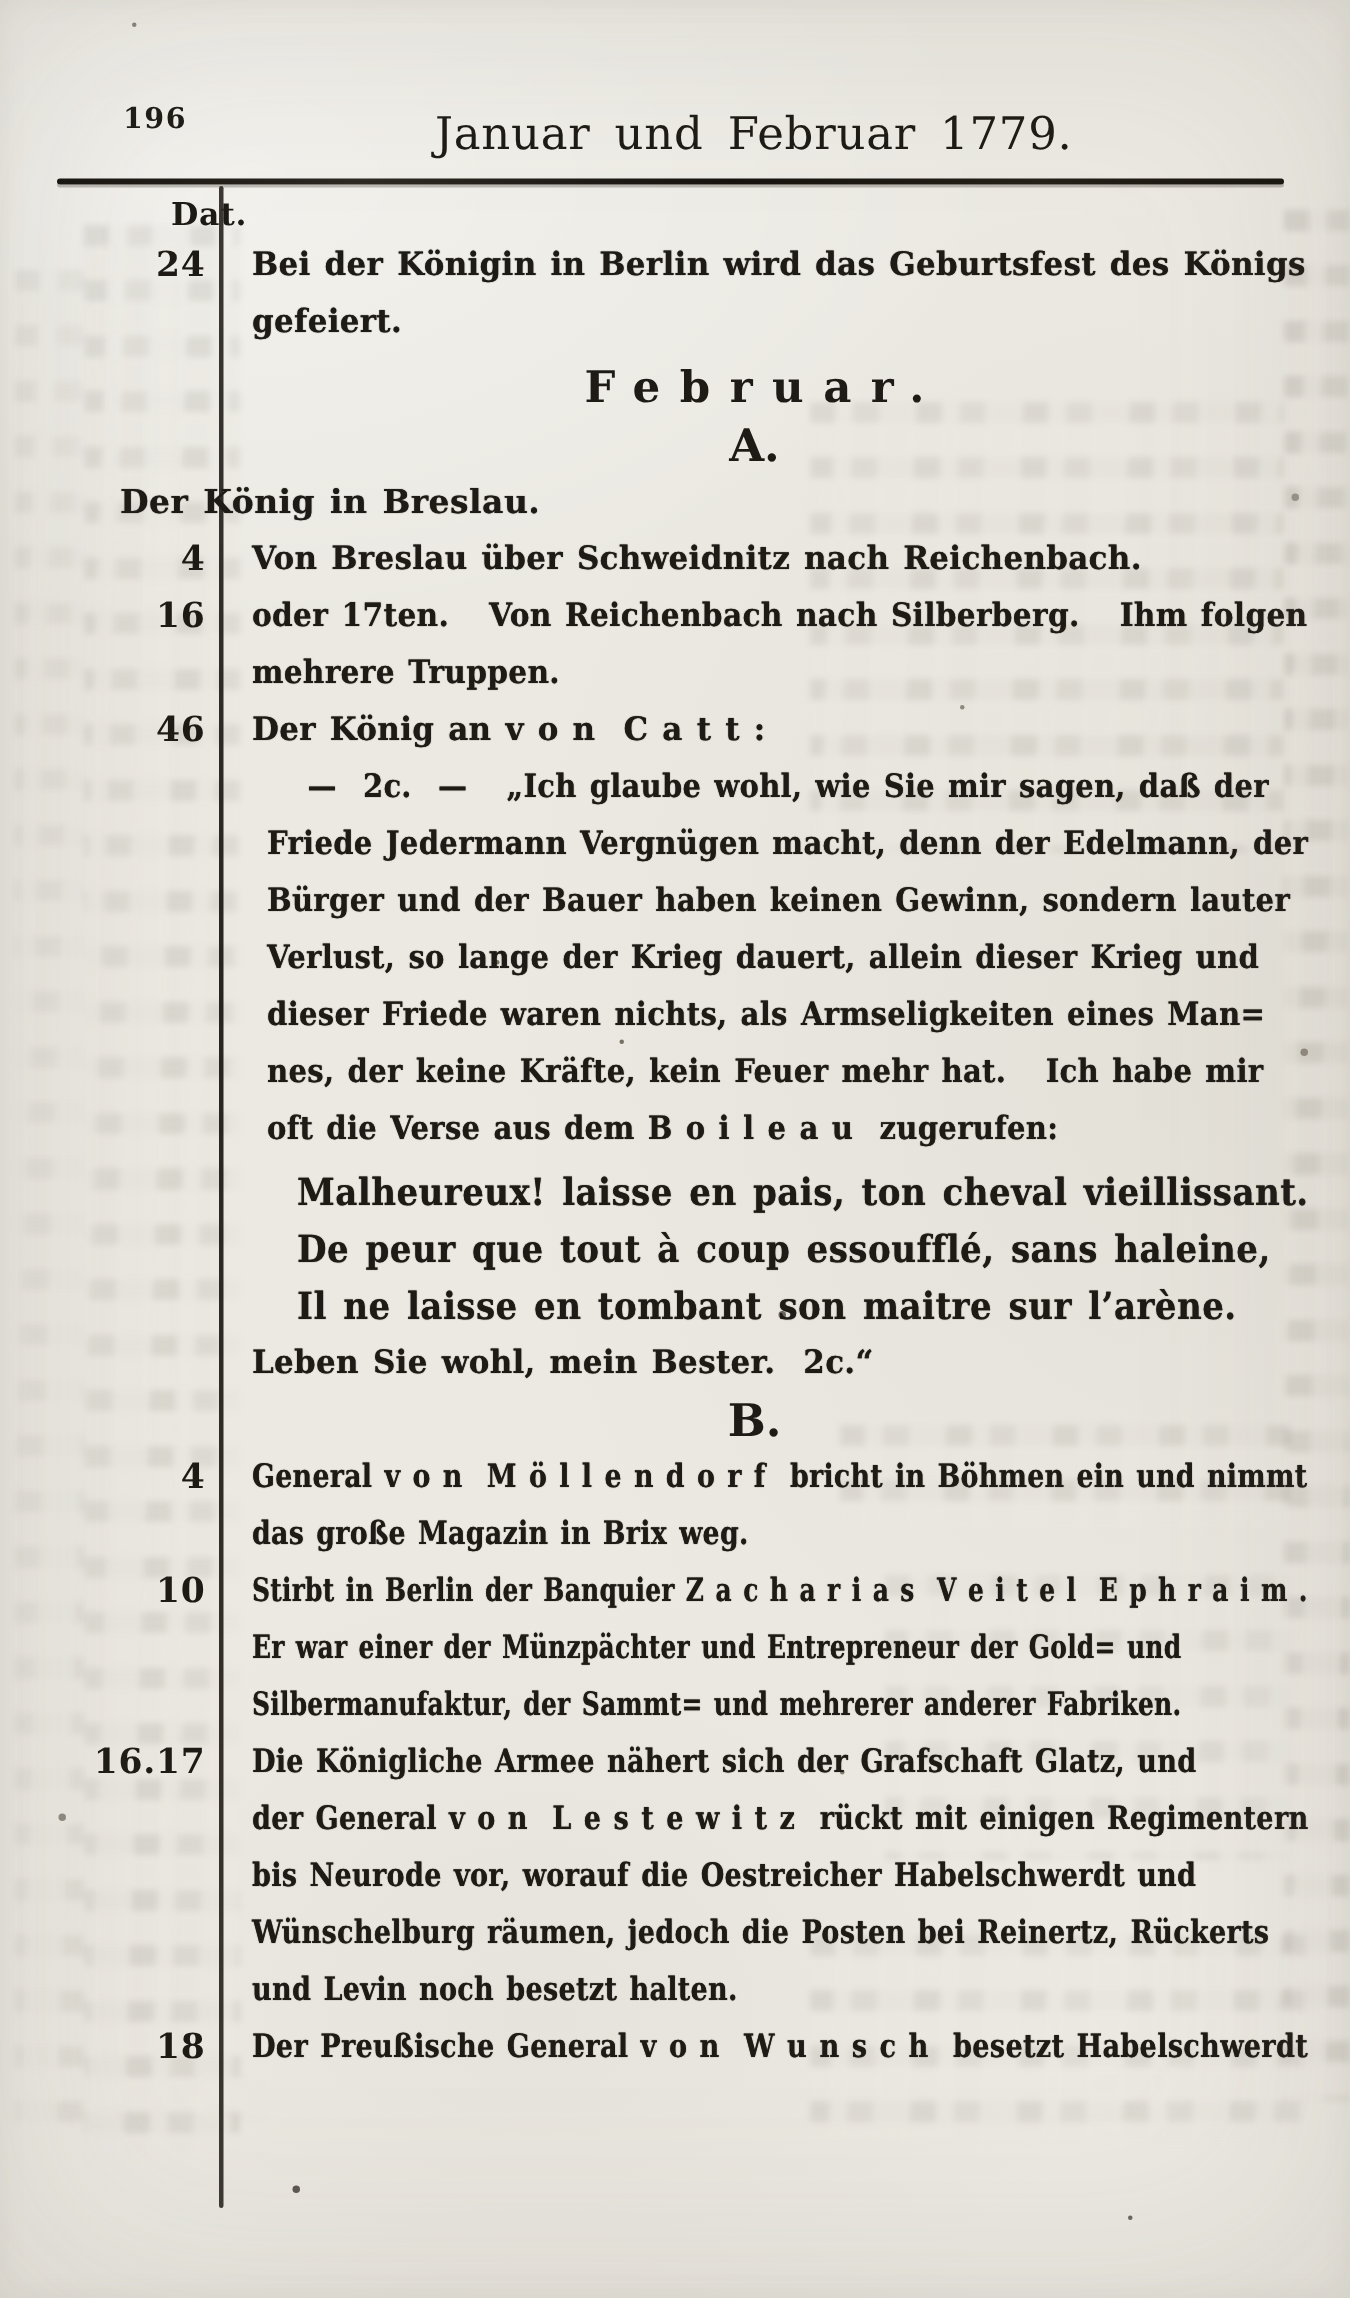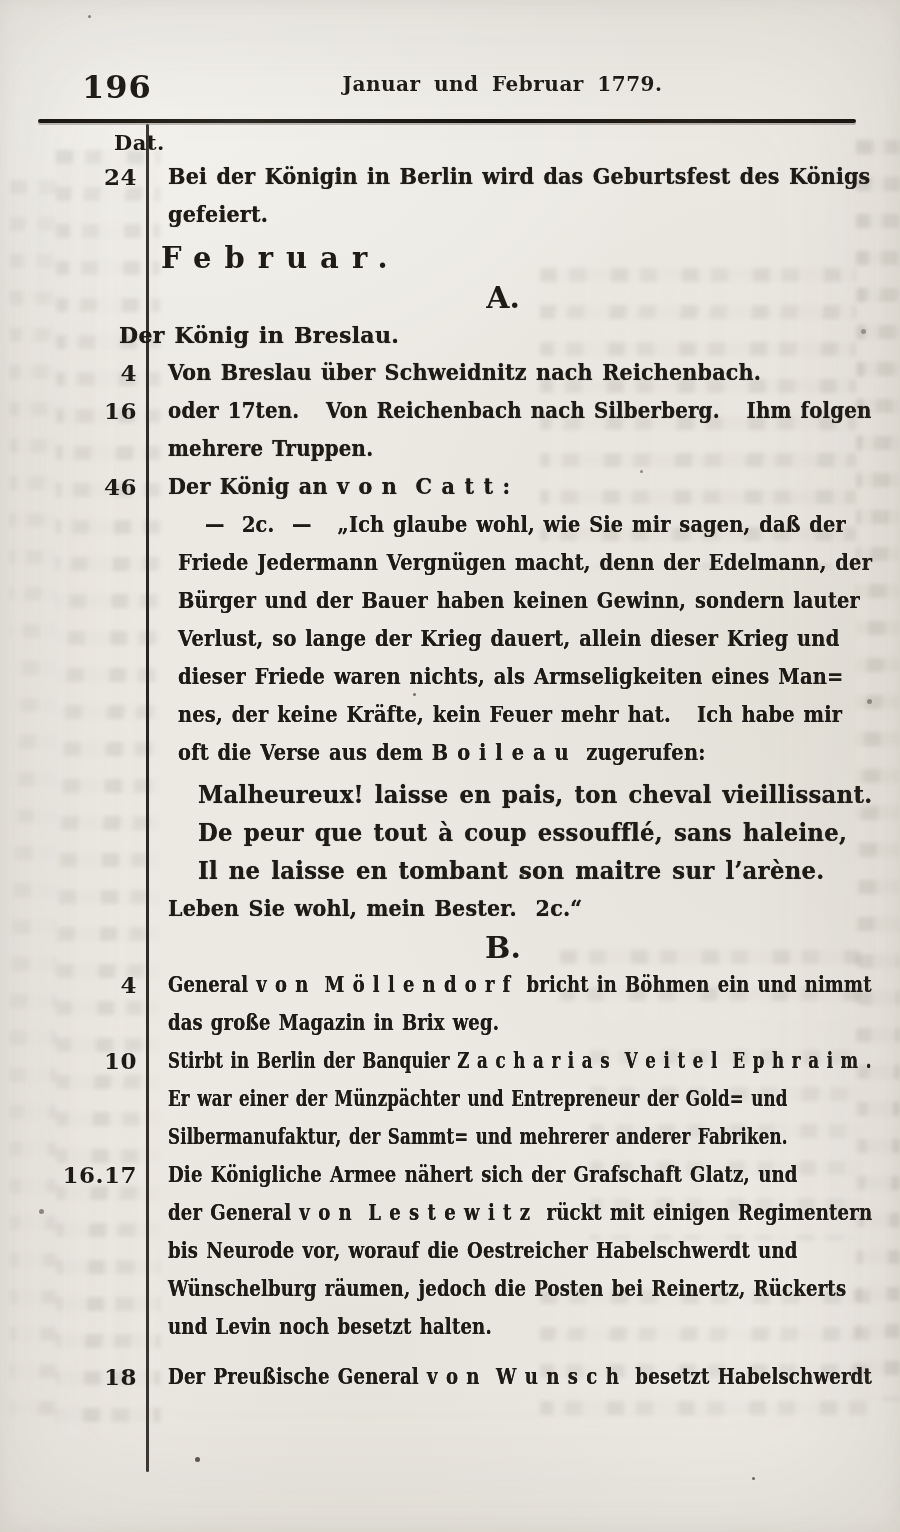--- a/index.html
+++ b/index.html
@@ -9,48 +9,48 @@
       radial-gradient(900px 500px at 15% 8%, rgba(255,255,255,.38), transparent 60%),
       radial-gradient(700px 900px at 88% 45%, rgba(208,203,191,.28), transparent 65%),
       radial-gradient(600px 500px at 40% 88%, rgba(212,207,196,.22), transparent 60%);
     background-color:#ebe9e2;
     font-family:"DejaVu Serif","Liberation Serif",serif;
     color:#1e1b16;
   }
   .page::after{content:""; position:absolute; inset:0; pointer-events:none;
     box-shadow: inset 0 0 150px rgba(110,100,85,.16), inset 0 0 20px rgba(120,110,95,.08);}
   
-  .pagenum{position:absolute; left:82px; top:68px; font-size:32px; font-weight:700; letter-spacing:1px;}
+  .pagenum{position:absolute; left:82px; top:68px; font-size:19px; font-weight:700; letter-spacing:1px;}
   .runhead{position:absolute; left:150px; top:72px; width:705px; text-align:center;
-    font-size:20px; font-weight:700; word-spacing:6px; letter-spacing:.5px;}
+    font-size:30px; font-weight:400; word-spacing:6px; letter-spacing:.5px;}
   .hrule{position:absolute; left:38px; top:119px; width:818px; height:4px; border-radius:2px;
     background:linear-gradient(90deg,#17140f,#2e2a24 25%,#17140f 55%,#262219 80%,#17140f);
     box-shadow:0 2px 0 rgba(90,84,74,.35);}
   .datlabel{position:absolute; left:82px; top:130px; font-size:21px; font-weight:700; letter-spacing:.5px;margin-left:32px;}
   .vrule{position:absolute; left:146px; top:124px; width:3px; height:1348px; border-radius:2px; opacity:.92;
     background:linear-gradient(180deg,#2c2823,#161310 40%,#242019 75%,#2c2823);}
   
   .content{position:absolute; left:0; top:158px; right:0;}
   .row{display:flex; align-items:flex-start;}
   .d{flex:0 0 148px; padding-right:11px; box-sizing:border-box; text-align:right;
      font-size:23px; font-weight:700; height:38px; line-height:38px; letter-spacing:.5px;}
   .t{flex:1 1 auto; padding-left:20px;}
   .ln{white-space:pre; font-size:21.5px; font-weight:700; height:38px; line-height:38px;
       letter-spacing:.2px; word-spacing:2px; text-shadow:0 0 .7px rgba(28,24,18,.9);}
   .q1{margin-left:37px;} .qx{margin-left:10px;}
   .v{margin-left:30px; font-size:25px; letter-spacing:.3px; word-spacing:3px;}
-  .month{margin-left:148px; margin-top:2px; width:710px; height:44px; line-height:44px; text-align:left;
+  .month{margin-left:148px; margin-top:2px; width:710px; height:44px; line-height:44px; text-align:center;
     font-size:29px; font-weight:700; letter-spacing:13px; padding-left:13px; box-sizing:border-box;}
   .letter{margin-left:148px; width:710px; height:36px; line-height:36px; text-align:center;
     font-size:30px; font-weight:700;}
   .letter.b{margin-top:2px;}
-  .subtitle{margin-left:119px; height:38px; line-height:38px; font-size:22px; font-weight:700;
+  .subtitle{margin-left:80px; height:38px; line-height:38px; font-size:22px; font-weight:700;
     letter-spacing:.3px; word-spacing:2px; text-shadow:0 0 .7px rgba(28,24,18,.9);}
   .verses{margin-top:4px;justify-content:space-between;}
-  .last{margin-top:12px;}
+  .last{}
   
   .bleed{position:absolute; pointer-events:none; filter:blur(2.2px);
     background-image:
       repeating-linear-gradient(180deg, rgba(236,233,226,0) 0 14px, rgba(236,233,226,.95) 14px 37px),
       repeating-linear-gradient(92deg, rgba(118,112,101,.34) 0 17px, rgba(118,112,101,.04) 17px 29px,
         rgba(118,112,101,.28) 29px 46px, rgba(118,112,101,.06) 46px 71px);}
   .specks{position:absolute; top:0; left:0; width:3px; height:3px; border-radius:50%; background:transparent;
     box-shadow: 520px 875px 0 1px #6b665d, 413px 693px 0 0 #777165, 196px 1458px 0 1px #5d584f,
       752px 1477px 0 0 #6b665d, 88px 15px 0 0 #8a857a, 862px 330px 0 1px #98938a,
       868px 700px 0 1px #8f8a80, 40px 1210px 0 1px #8f8a80, 330px 640px 0 0 #7d7769,

